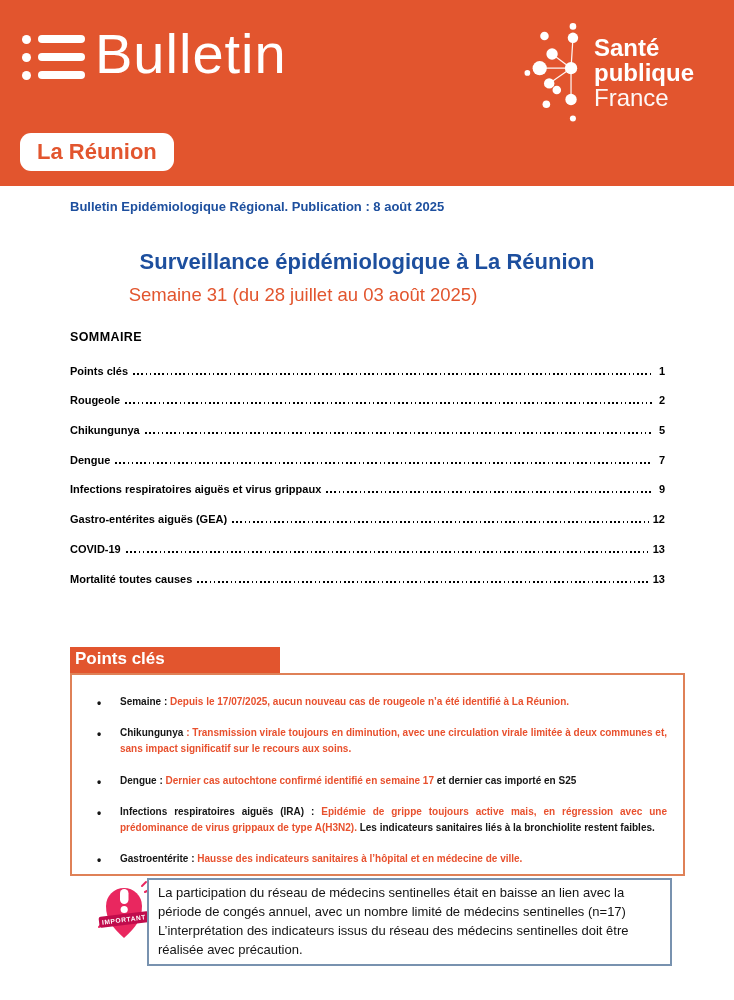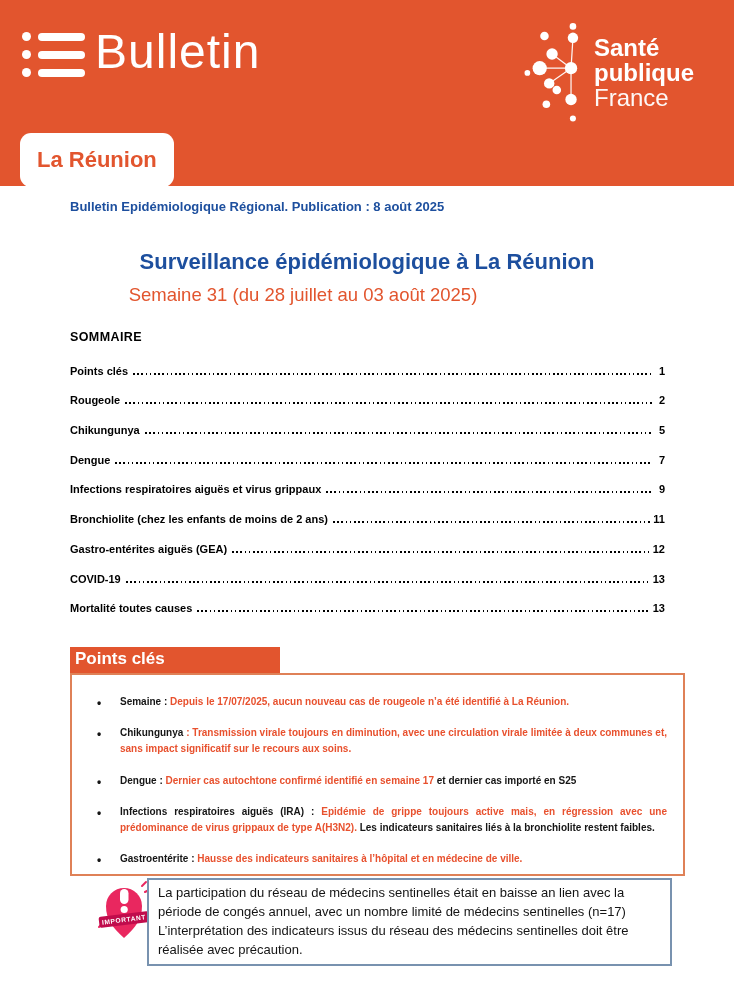--- a/index.html
+++ b/index.html
@@ -15,28 +15,28 @@
   body{font-family:"Liberation Sans","DejaVu Sans",sans-serif;color:var(--ink);}
   .page{position:relative;width:734px;height:1000px;background:#fff;overflow:hidden;}
 
   
   .band{position:absolute;left:0;top:0;width:734px;height:186px;background:var(--orange);}
   .logo-bulletin{position:absolute;left:22px;top:26px;display:flex;align-items:center;}
   .list-icon{display:flex;flex-direction:column;gap:9px;margin-right:10px;margin-top:6px;}
   .list-icon .row{display:flex;align-items:center;gap:7px;}
   .list-icon .d{width:9px;height:9px;border-radius:50%;background:#fff;}
   .list-icon .b{width:47px;height:8px;border-radius:4px;background:#fff;}
-  .logo-bulletin .word{color:#fff;font-size:48px;font-weight:400;letter-spacing:1px;line-height:1;}
+  .logo-bulletin .word{color:#fff;font-size:56px;font-weight:400;letter-spacing:1px;line-height:1;}
   .logo-spf{position:absolute;right:40px;top:16px;display:flex;align-items:center;}
   .logo-spf svg{margin-right:10px;}
   .spf-text{color:#ffffff;line-height:25px;font-size:24px;}
   .spf-text .b{font-weight:bold;}
   .spf-text .l{font-weight:normal;opacity:.96;}
   .badge{position:absolute;left:20px;top:133px;background:#fff;border-radius:11px;
-         height:38px;line-height:38px;padding:8px 17px;color:var(--orange);
+         height:38px;line-height:38px;padding:0 17px;color:var(--orange);
          font-weight:bold;font-size:22px;}
 
   
   .meta{margin:0;position:absolute;left:70px;top:199px;color:var(--blue);
         font-weight:bold;font-size:13px;}
   .title{position:absolute;left:0;top:249px;width:734px;text-align:center;
          color:var(--blue);font-weight:bold;font-size:22px;margin:0;}
   .subtitle{position:absolute;left:0;top:284px;width:606px;text-align:center;
             color:var(--orange);font-size:18.5px;margin:0;}
 
@@ -153,25 +153,20 @@
           <span>Dengue</span>
           <span class="leader"></span>
           <span class="pg">7</span>
         </div>
         <div class="toc-row">
           <span>Infections respiratoires aiguës et virus grippaux</span>
           <span class="leader"></span>
           <span class="pg">9</span>
         </div>
         <div class="toc-row">
-          <span>Bronchiolite (chez les enfants de moins de 2 ans)</span>
-          <span class="leader"></span>
-          <span class="pg">11</span>
-        </div>
-        <div class="toc-row">
           <span>Gastro-entérites aiguës (GEA)</span>
           <span class="leader"></span>
           <span class="pg">12</span>
         </div>
         <div class="toc-row">
           <span>COVID-19</span>
           <span class="leader"></span>
           <span class="pg">13</span>
         </div>
         <div class="toc-row">

